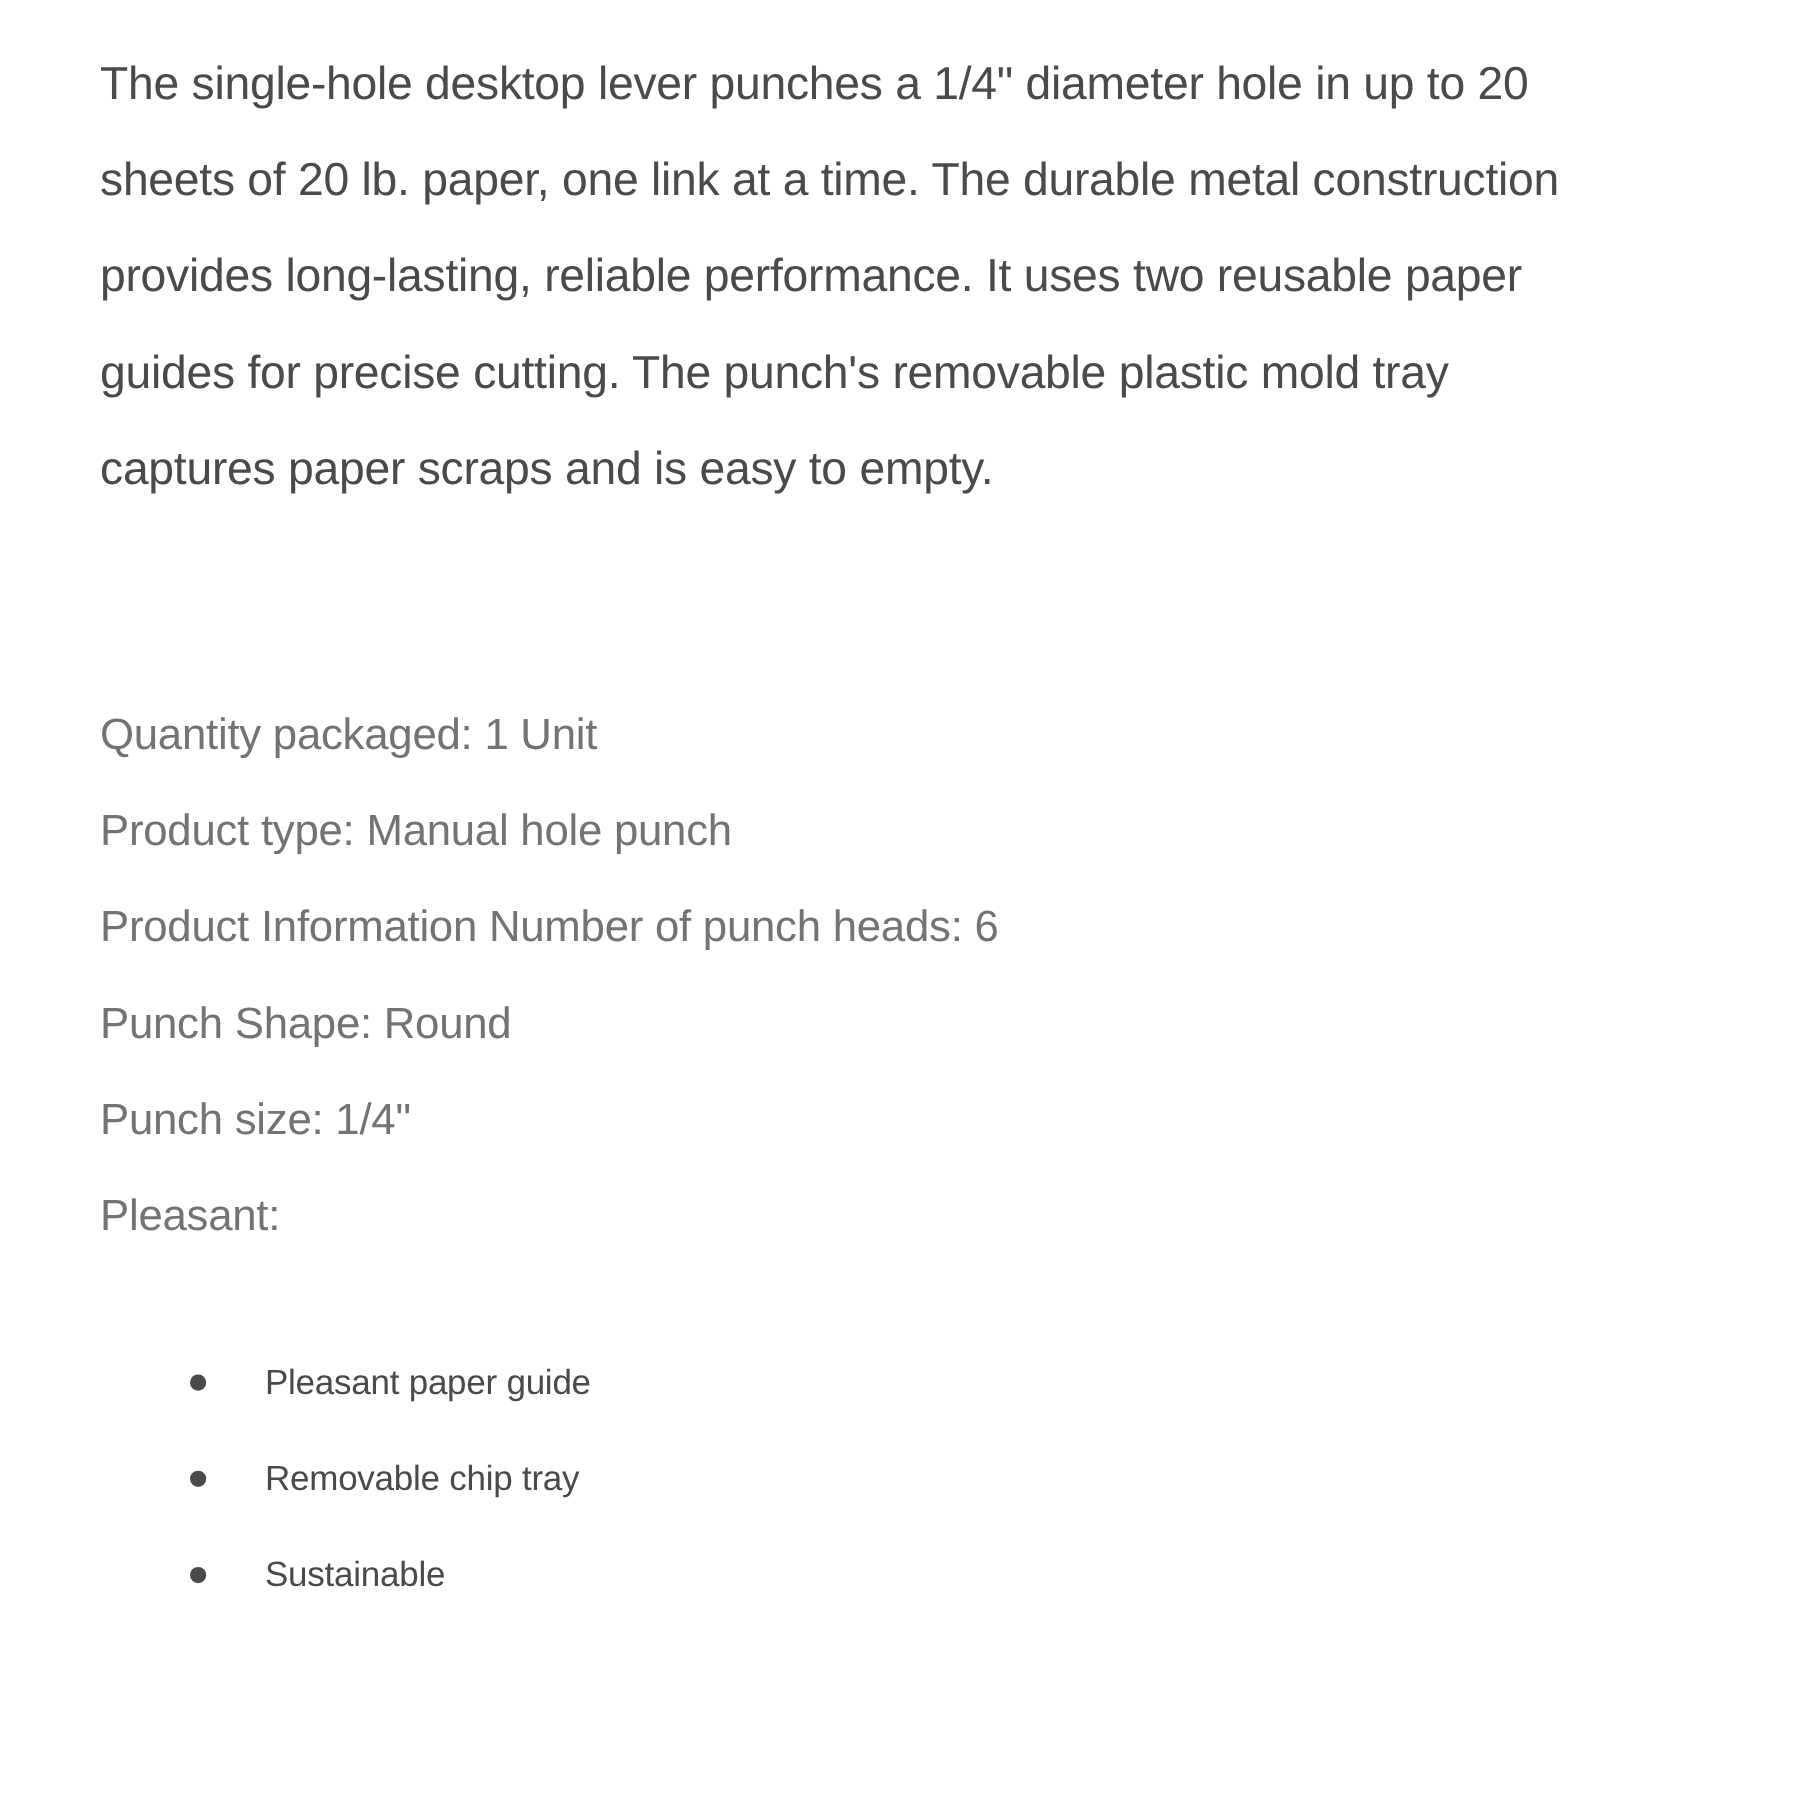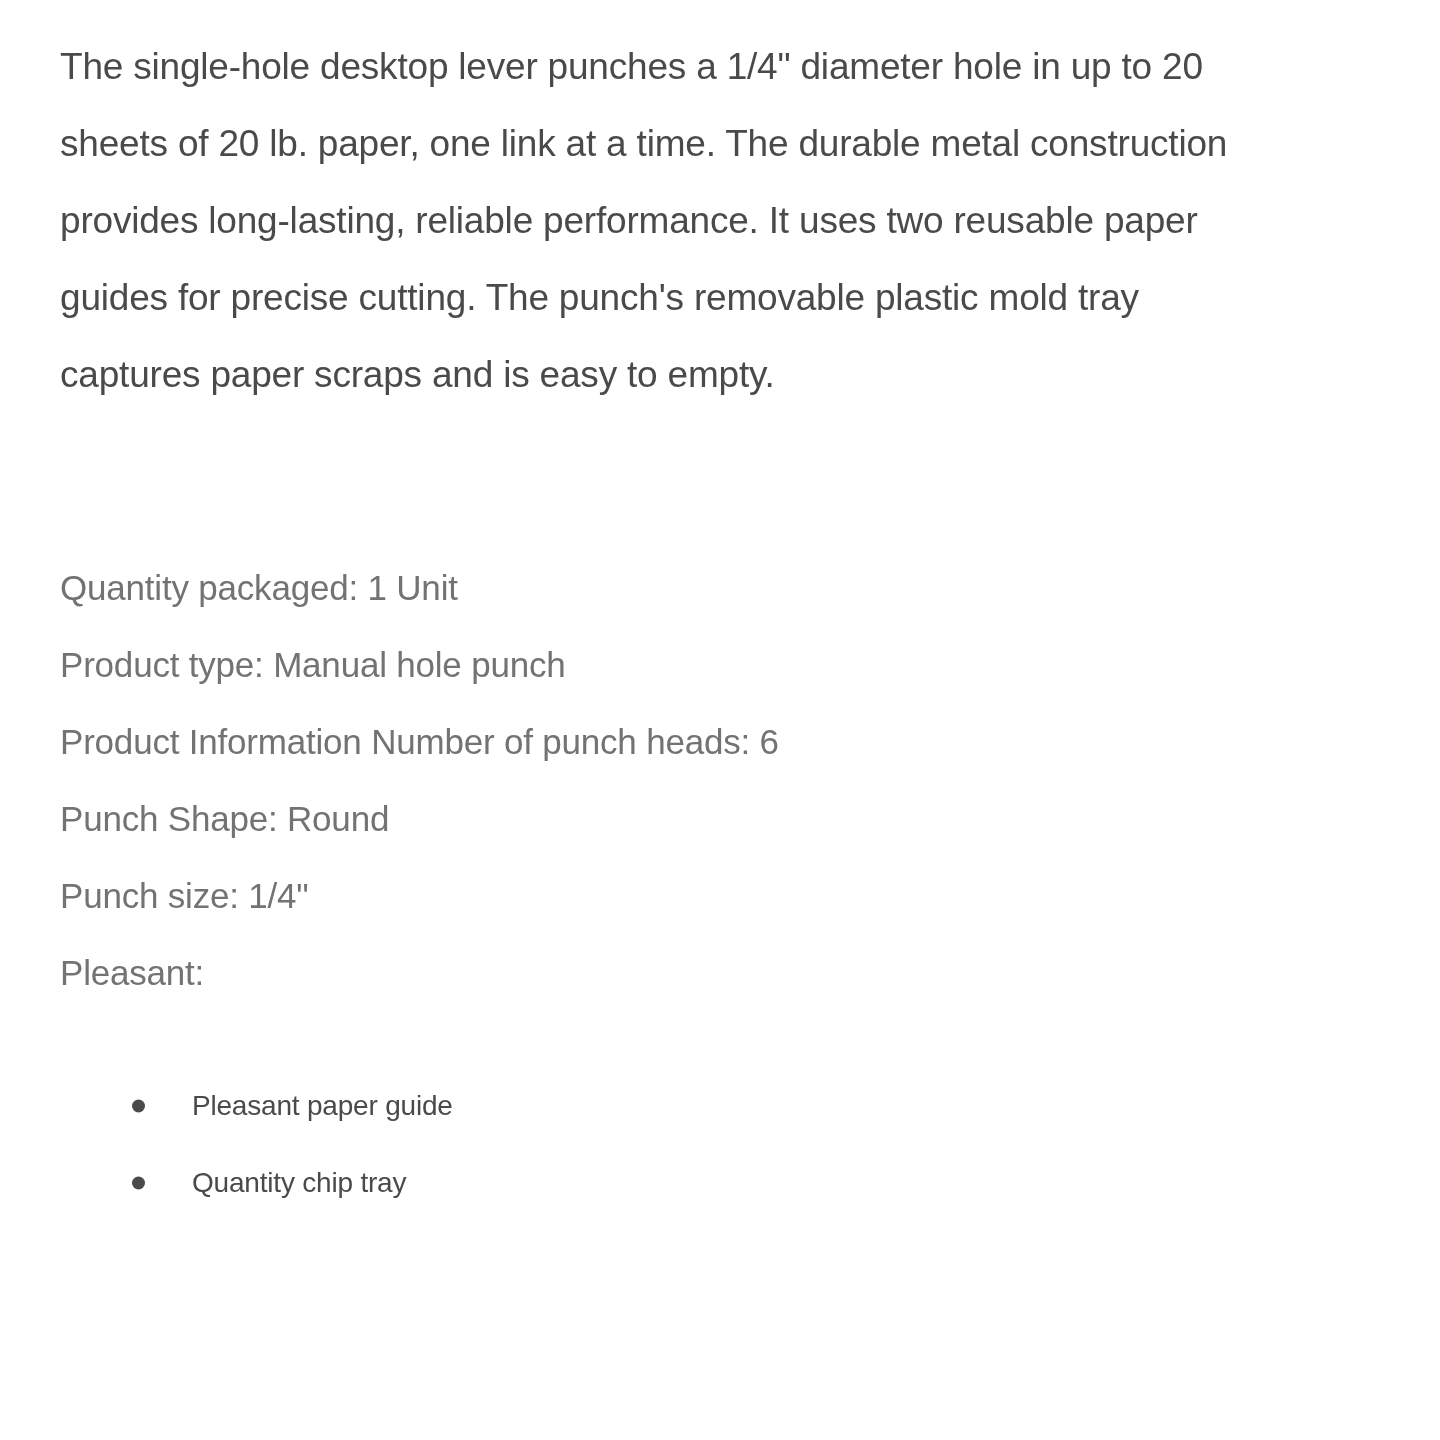--- a/index.html
+++ b/index.html
@@ -11,20 +11,21 @@
     background: #ffffff;
     font-family: "Liberation Sans", sans-serif;
   }
   .page {
     width: 1317px;
     height: 1440px;
     background: #ffffff;
     padding: 0;
     overflow: hidden;
     position: relative;
+    margin-left: 20px;
   }
   .content {
     padding: 28px 60px 0 60px;
   }
   .description {
     color: #4a4a4a;
     font-size: 37px;
     line-height: 77px;
     font-weight: 400;
     letter-spacing: -0.2px;
@@ -85,18 +86,22 @@
       <div class="spec-line">Pleasant:</div>
     </div>
 
     <ul class="features-list">
       <li class="feature-item">
         <span class="bullet"></span>
         <span>Pleasant paper guide</span>
       </li>
       <li class="feature-item">
         <span class="bullet"></span>
-        <span>Quantity chip tray</span>
+        <span>Removable chip tray</span>
+      </li>
+      <li class="feature-item">
+        <span class="bullet"></span>
+        <span>Sustainable</span>
       </li>
     </ul>
 
   </div>
 </div>
 
 </body></html>

